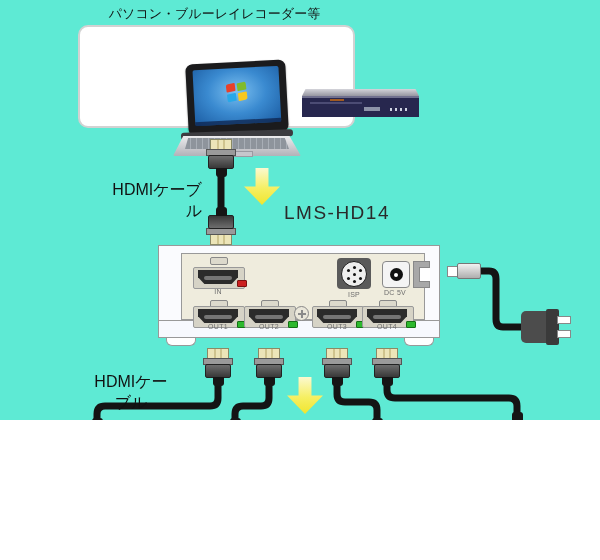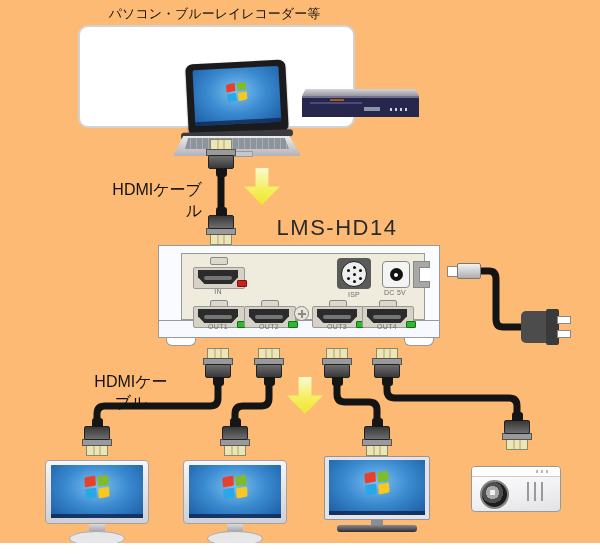--- a/index.html
+++ b/index.html
@@ -1,16 +1,16 @@
 <!DOCTYPE html>
 <html><head>
 <meta charset="utf-8">
 <style>
   html,body{margin:0;padding:0;background:#fff;}
-  .canvas{position:relative;width:600px;height:543px;background:#fdba74;overflow:hidden;
+  .canvas{position:relative;width:600px;height:420px;background:#5eead4;overflow:hidden;
           font-family:"Liberation Sans","DejaVu Sans",sans-serif;color:#111;}
   .cap{position:absolute;text-align:center;font-size:13px;color:#111;}
   
   .src-box{position:absolute;left:78px;top:25px;width:273px;height:99px;background:#fff;
            border:2px solid #d2d2d2;border-radius:10px;}
   
   .laptop{position:absolute;left:93px;top:30px;width:128px;height:98px;}
   .lap-lid{position:absolute;left:14px;top:5px;width:100px;height:72px;background:#1b1b1d;
            border-radius:7px;transform:rotate(-3deg);box-shadow:0 1px 2px rgba(0,0,0,.4);}
   .lap-screen{position:absolute;left:7px;top:6px;width:86px;height:56px;border-radius:2px;
@@ -44,21 +44,21 @@
   .pbody{width:24px;height:13px;background:linear-gradient(#6e6e6e,#383838);border:1px solid #222;
          border-radius:2px;margin-top:-1px;}
   .neck{width:11px;height:9px;background:#161616;border-radius:0 0 3px 3px;margin-top:-1px;}
   
   .arrow{position:absolute;width:36px;height:37px;
          background:linear-gradient(180deg,#fbf9d0 0%,#f6ef62 55%,#efe52e 100%);
          clip-path:polygon(32% 0,68% 0,68% 50%,100% 50%,50% 100%,0 50%,32% 50%);
          filter:drop-shadow(0 0 1px #c9c978);}
   
   .dev-sub{position:absolute;left:237px;top:206px;width:200px;text-align:center;font-size:12.5px;color:#111;}
-  .dev-model{position:absolute;left:237px;top:215px;width:200px;text-align:center;font-size:22px;
+  .dev-model{position:absolute;left:237px;top:202px;width:200px;text-align:center;font-size:19px;
              letter-spacing:1.5px;color:#2a2a2a;}
   .dev-outer{position:absolute;left:158px;top:245px;width:280px;height:75px;background:#fafbfe;
              border:1.5px solid #999;}
   .dev-panel{position:absolute;left:181px;top:253px;width:244px;height:67px;background:#efecdd;
              border:1px solid #999;box-sizing:border-box;}
   .dev-band{position:absolute;left:158px;top:320px;width:280px;height:16px;background:#f7f9fe;
              border:1.5px solid #999;z-index:1;}
   .foot{position:absolute;top:335px;width:28px;height:10px;background:#fff;border:1.5px solid #999;
              border-top:none;border-radius:0 0 6px 6px;}
   .vent{position:absolute;width:16px;height:6px;background:#dcd9cc;border:1px solid #888;border-radius:2px;z-index:2;}

